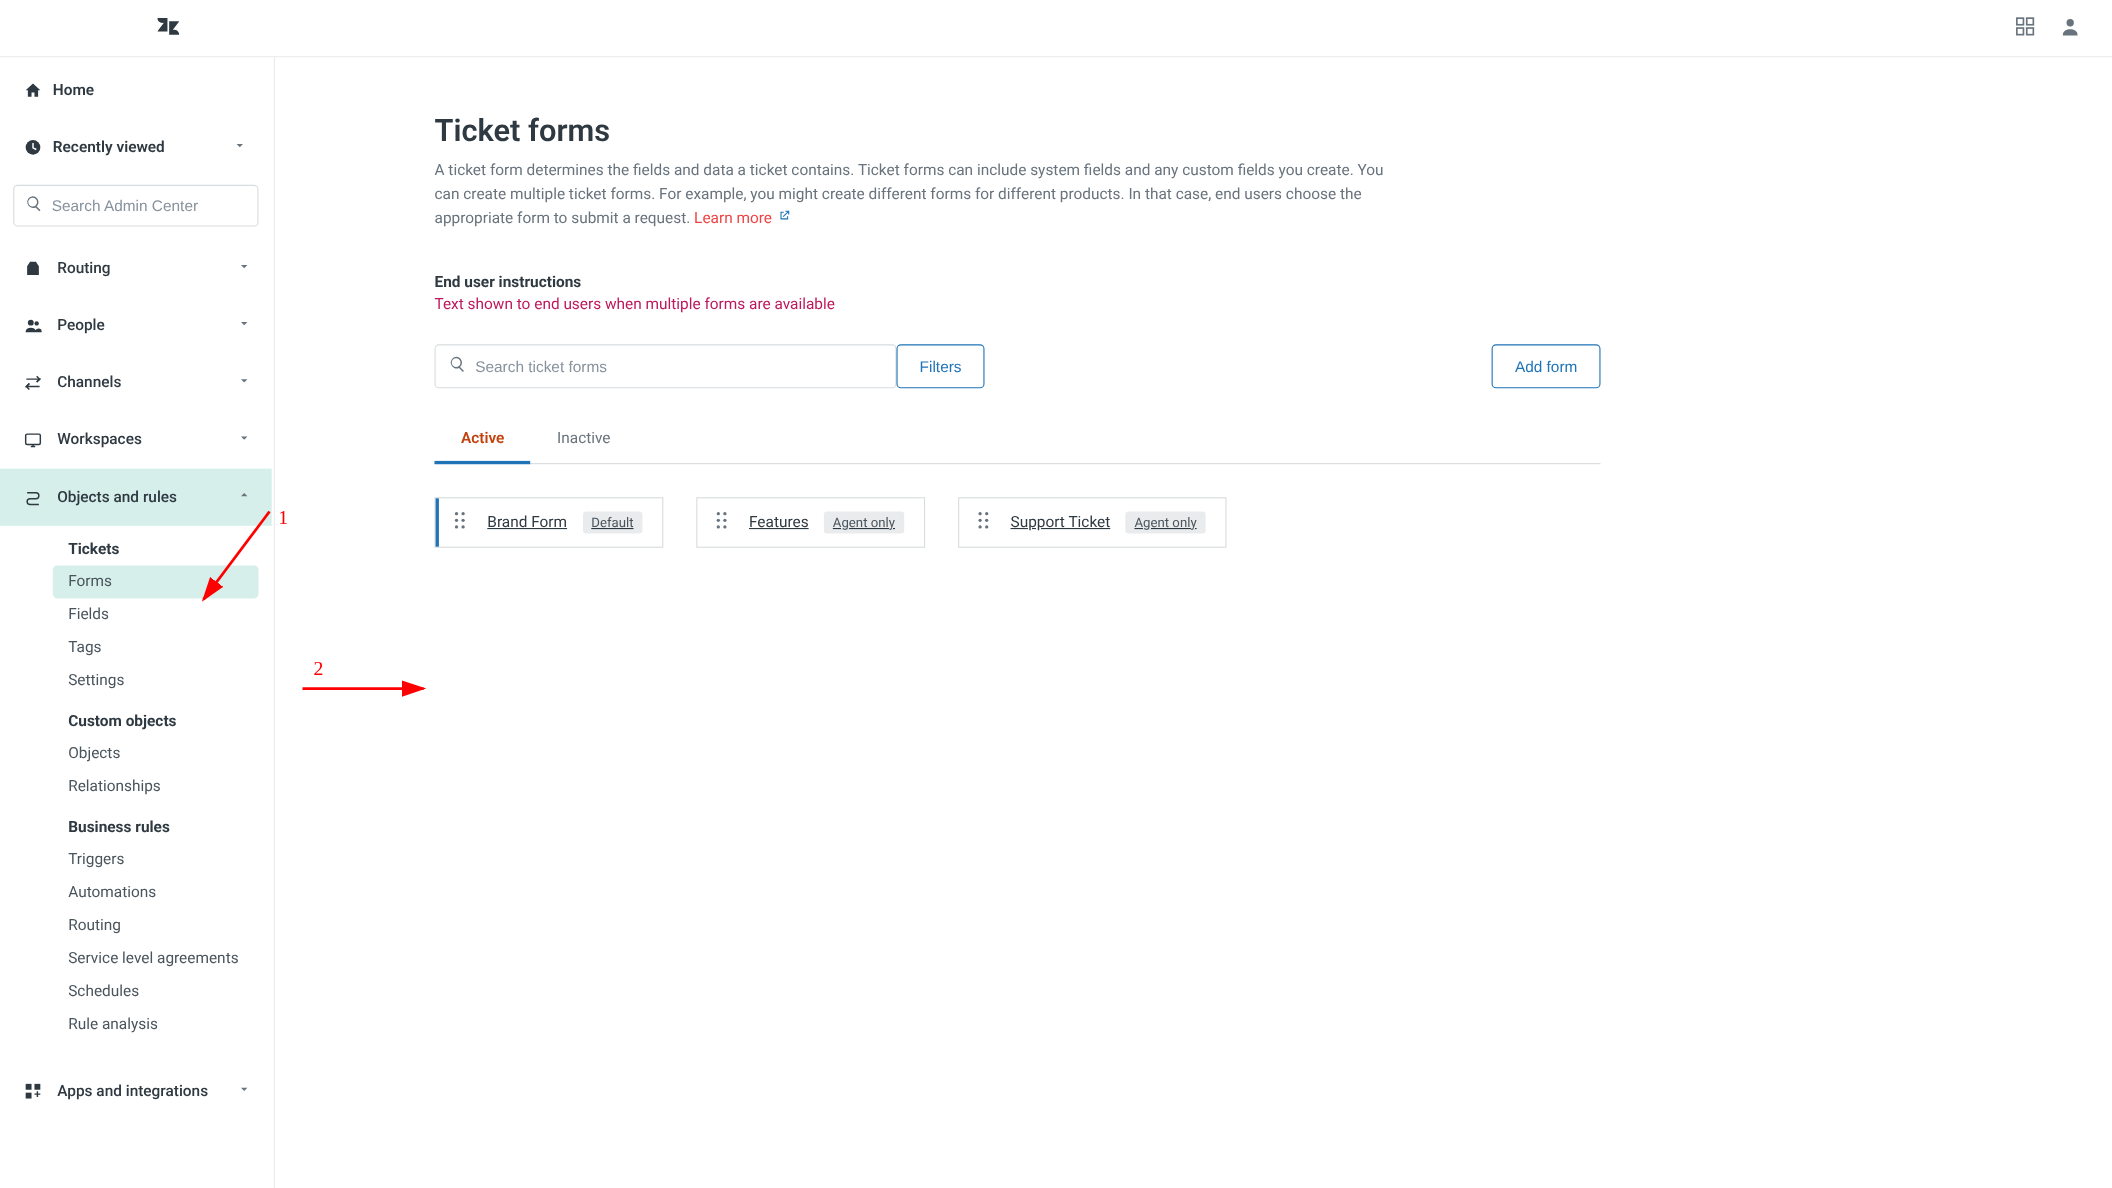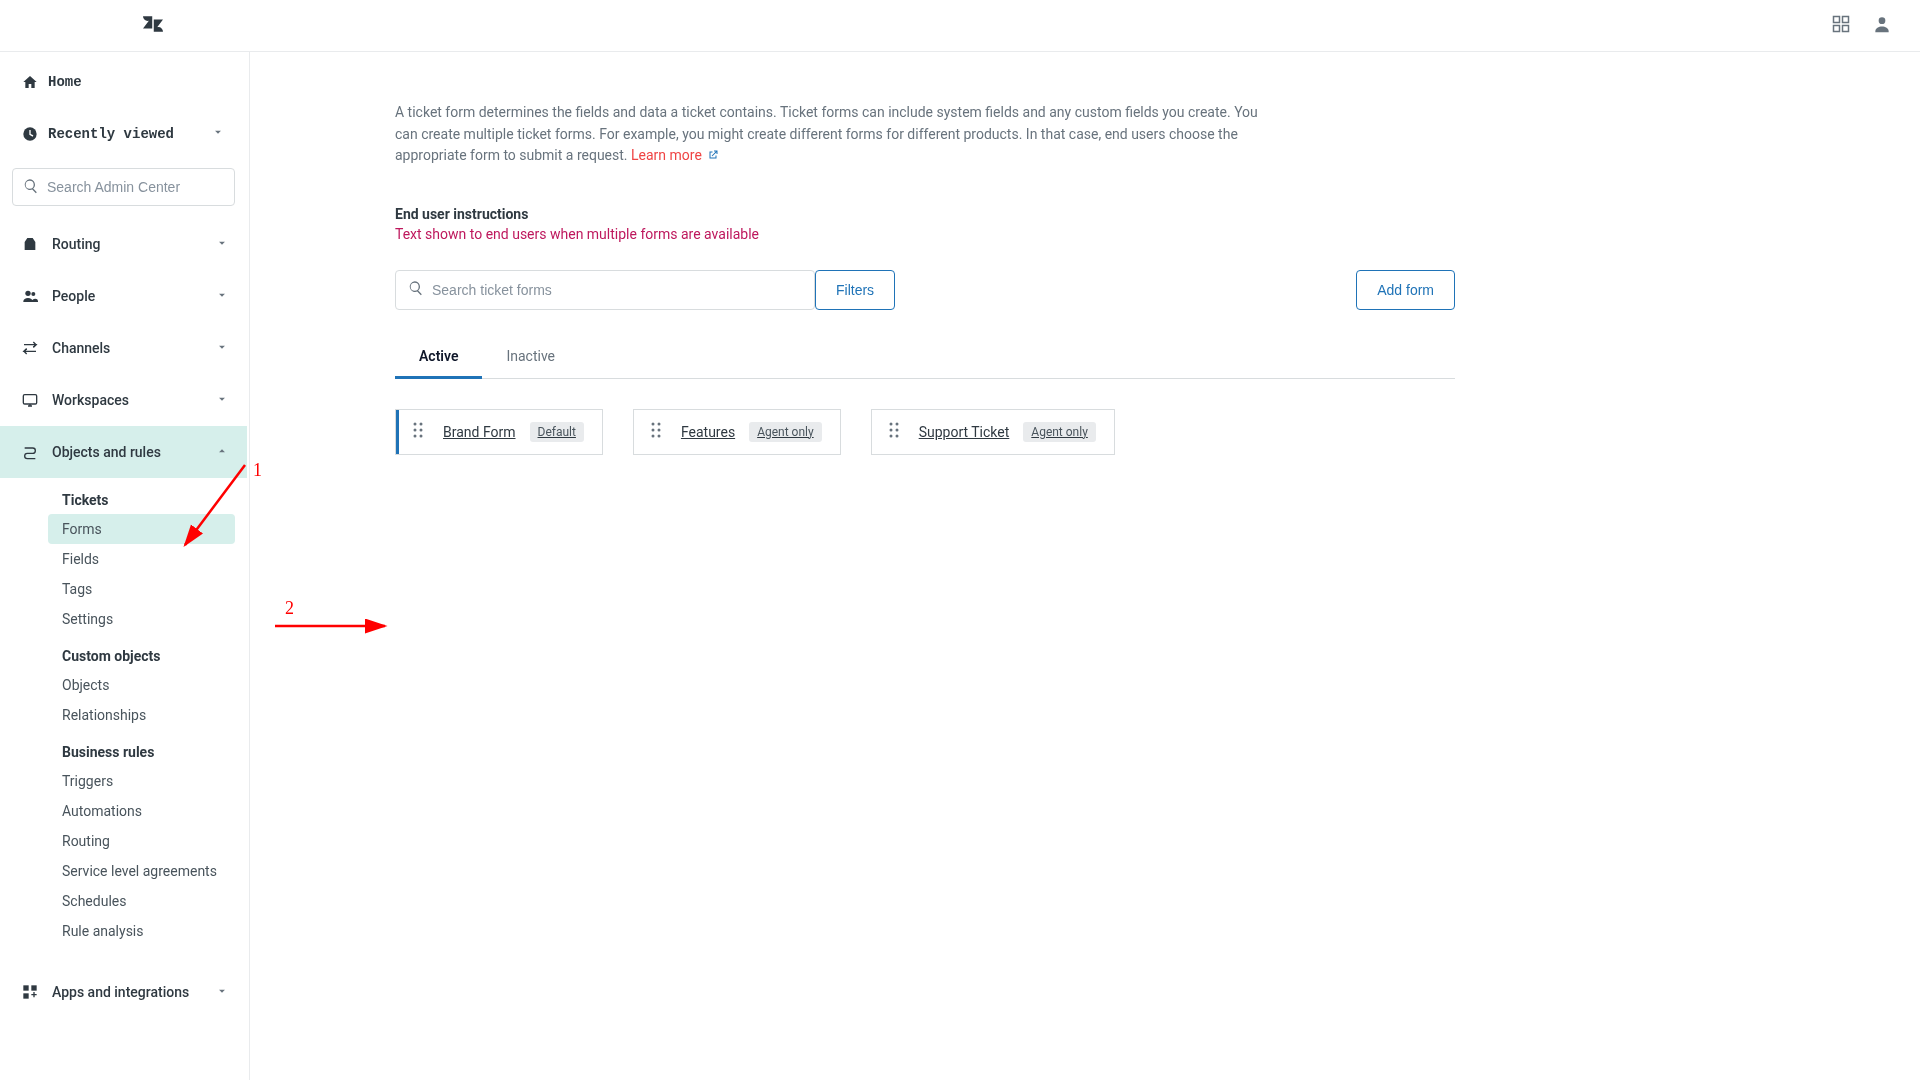--- a/index.html
+++ b/index.html
@@ -47,21 +47,20 @@
   .sidebar-scroll::-webkit-scrollbar-thumb { background:#c2c8cc; border-radius: 5px;}
   .sidebar-scroll::-webkit-scrollbar-track { background:#f4f4f4; }
 
   .nav-item {
     display:flex; align-items:center;
     height: 52px;
     padding: 0 22px;
     cursor:pointer;
     font-size: 14px;
     font-weight:600;
-    font-family:Liberation Mono, monospace;
   }
   .nav-item .icon { width:26px; display:flex; justify-content:flex-start; }
   .nav-item .label { flex:1; }
   .nav-item .chev { color:#68737d; }
 
   .search-wrap { padding: 8px 12px 12px 12px;}
   .search {
     display:flex; align-items:center;
     border:1px solid #d8dcde;
     border-radius:4px;
@@ -155,21 +154,21 @@
     border:1px solid #1f73b7; color:#1f73b7;
     background:#fff; border-radius:4px;
     height:40px; padding:0 20px;
     font-size:14px; cursor:pointer;
   }
   .spacer { flex:1;}
 
   
   .tabs { display:flex; border-bottom:1px solid #d8dcde; margin-top:26px;}
   .tab { padding:12px 24px; cursor:pointer; color:#68737d; font-size:14px;}
-  .tab.active { color:#0f172a; border-bottom:3px solid #1f73b7; font-weight:600; margin-bottom:-1px;}
+  .tab.active { color:#c2410c; border-bottom:3px solid #1f73b7; font-weight:600; margin-bottom:-1px;}
 
   
   .forms-list { margin-top:30px; display:flex; flex-direction:row; gap:30px;text-decoration:underline;}
   .form-row {
     border:1px solid #d8dcde;
     height:46px;
     display:flex; align-items:center;
     padding:0 18px 0 0;
     cursor:pointer;
   }
@@ -351,20 +350,21 @@
         <span class="label">Apps and integrations</span>
         <span class="chev"><svg width="14" height="14" viewBox="0 0 24 24" fill="#68737d">
               <path d="M7 10l5 5 5-5z"></path>
             </svg></span>
       </div>
     </div>
   </div>
 
   <div class="main">
     <div class="content">
+      <h1 class="page-title">Ticket forms</h1>
       <p class="page-desc">
         <span>A ticket form determines the fields and data a ticket contains. Ticket forms can include system fields and any custom fields you create. You can create multiple ticket forms. For example, you might create different forms for different products. In that case, end users choose the appropriate form to submit a request. </span>
         <a href="#"><span>Learn more</span>
           <span class="ext-icon">
             <svg width="12" height="12" viewBox="0 0 24 24" fill="#1f73b7">
                 <path d="M14 3h7v7h-2V6.4l-8.3 8.3-1.4-1.4L17.6 5H14V3zM5 5h6v2H7v10h10v-4h2v6H5V5z"></path>
               </svg>
           </span>
         </a>
       </p>

